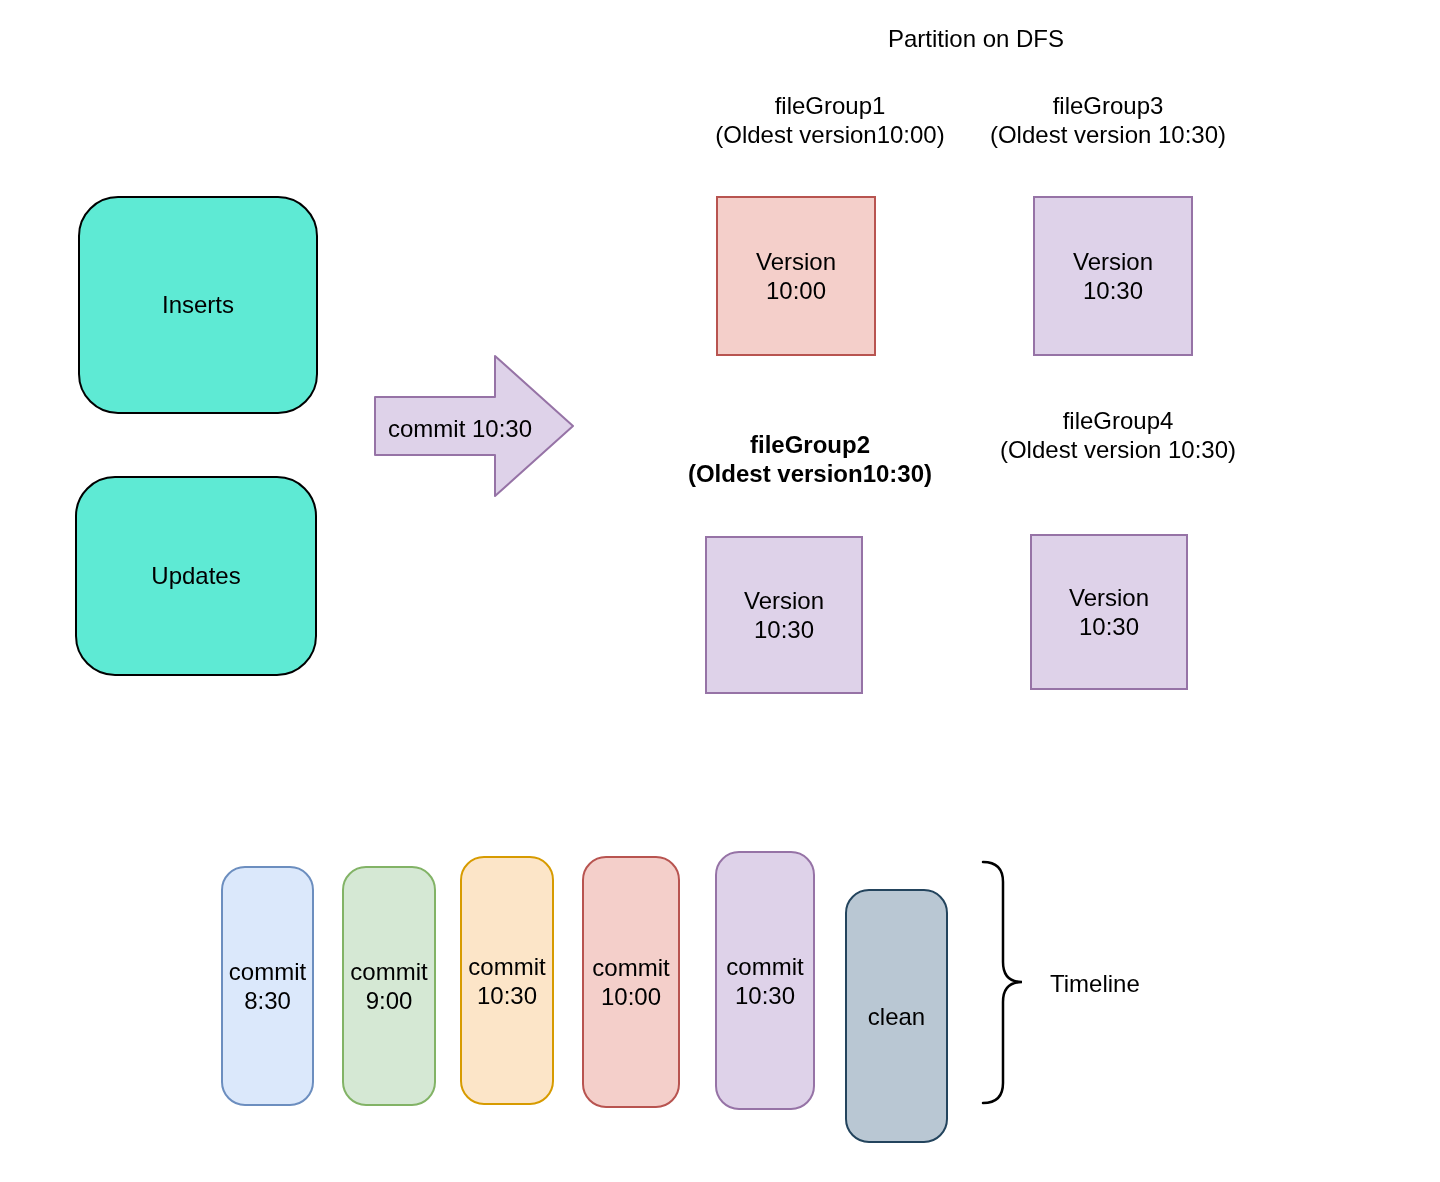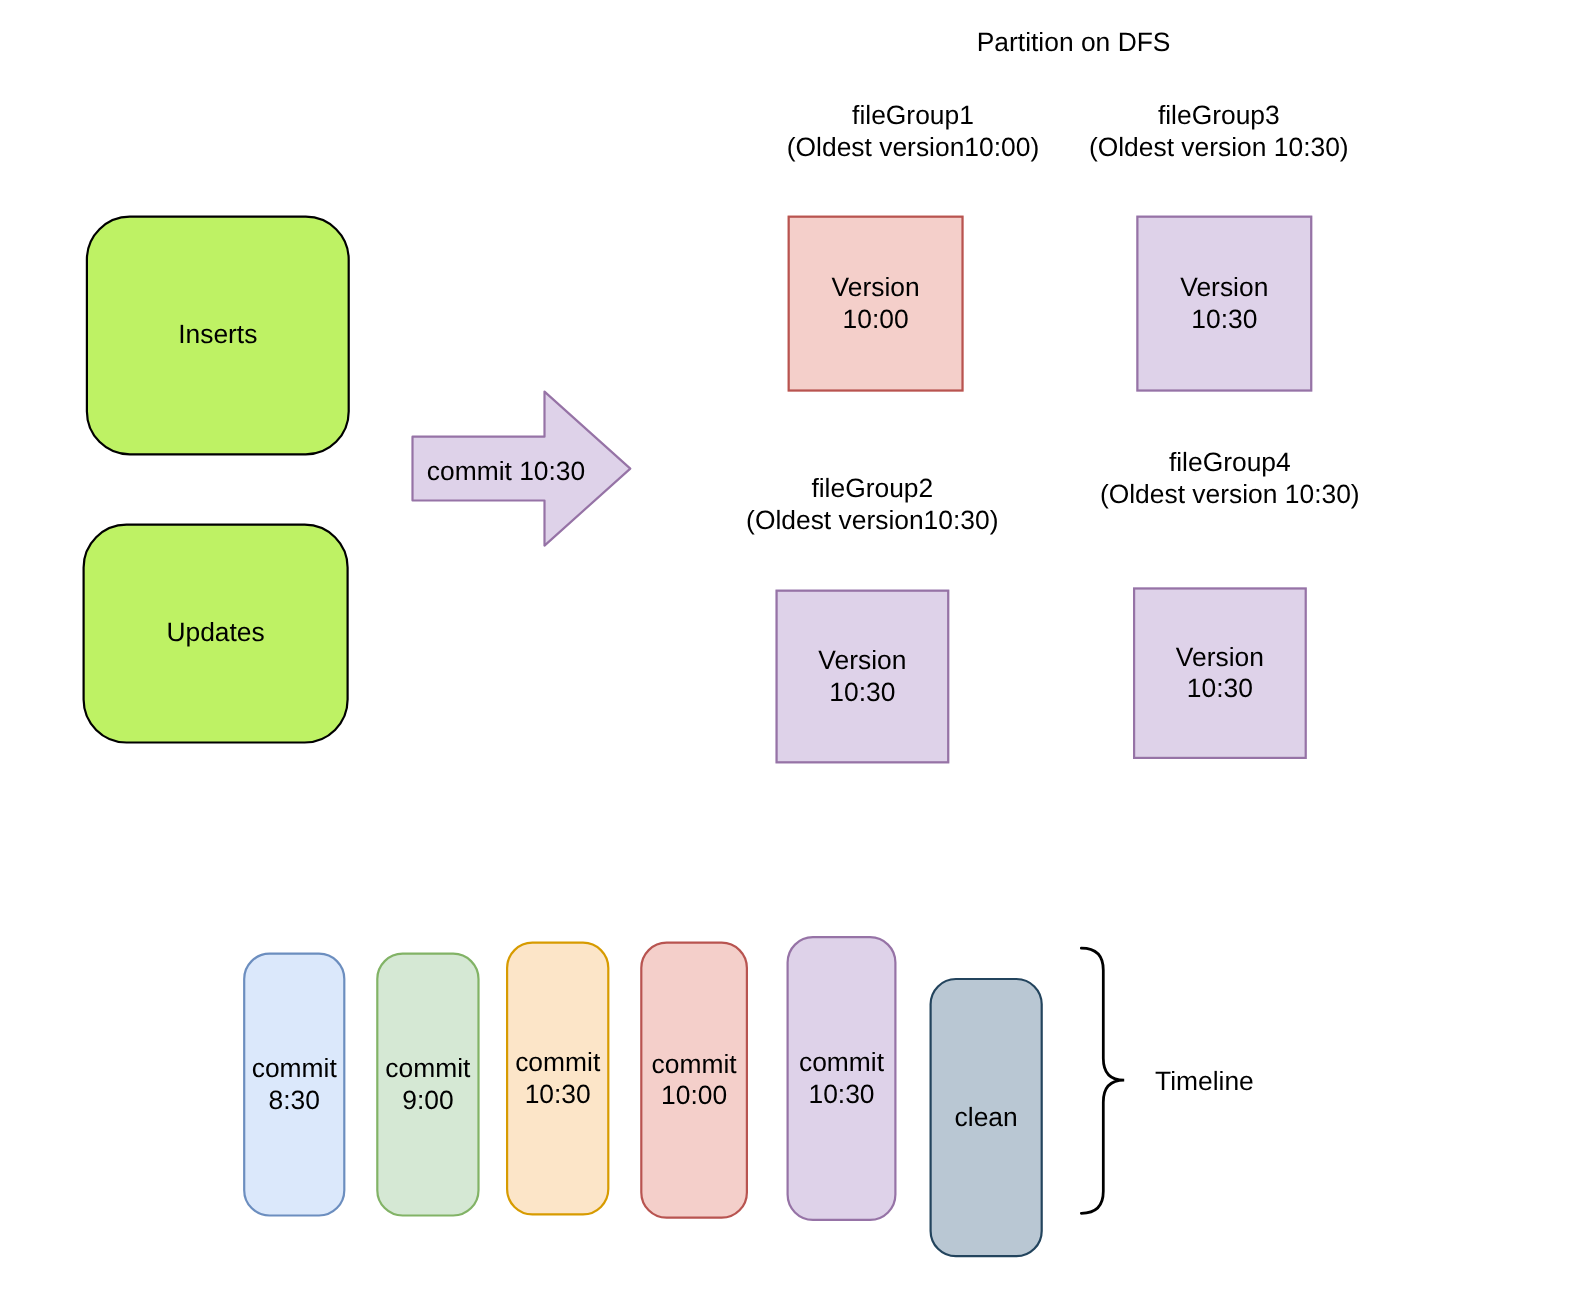--- a/index.html
+++ b/index.html
@@ -34,21 +34,21 @@
     flex-direction: column;
     align-items: center;
     justify-content: center;
     font-size: 24px;
     line-height: 29px;
     box-sizing: border-box;
   }
   .io-box {
     border: 2px solid #000000;
     border-radius: 40px;
-    background: #bef264;
+    background: #5eead4;
     display: flex;
     align-items: center;
     justify-content: center;
     font-size: 24px;
     box-sizing: border-box;
   }
   .arrow-label {
     left: 360px; top: 414px; width: 200px; height: 30px;
     font-size: 24px; line-height: 30px; text-align: center;
   }
@@ -78,21 +78,21 @@
   <div class="abs txt-c diagram-title">Partition on DFS</div>
 
   <div class="abs txt-c fg-label" style="left:680px; top:91px;">
     <span class="fg-name">fileGroup1</span>
     <span class="fg-sub">(Oldest version10:00)</span>
   </div>
   <div class="abs txt-c fg-label" style="left:958px; top:91px;">
     <span class="fg-name">fileGroup3</span>
     <span class="fg-sub">(Oldest version 10:30)</span>
   </div>
-  <div class="abs txt-c fg-label" style="left:643px; top:430px;">
+  <div class="abs txt-c fg-label" style="left:660px; top:430px;font-weight:bold;">
     <span class="fg-name">fileGroup2</span>
     <span class="fg-sub">(Oldest version10:30)</span>
   </div>
   <div class="abs txt-c fg-label" style="left:968px; top:406px;text-align:center;">
     <span class="fg-name">fileGroup4</span>
     <span class="fg-sub">(Oldest version 10:30)</span>
   </div>
 
   <div class="abs version-box" style="left: 716px; top: 196px; width: 160px; height: 160px; background-color: rgb(244, 207, 202); border-color: rgb(184, 84, 80);">
     <div>Version</div>

